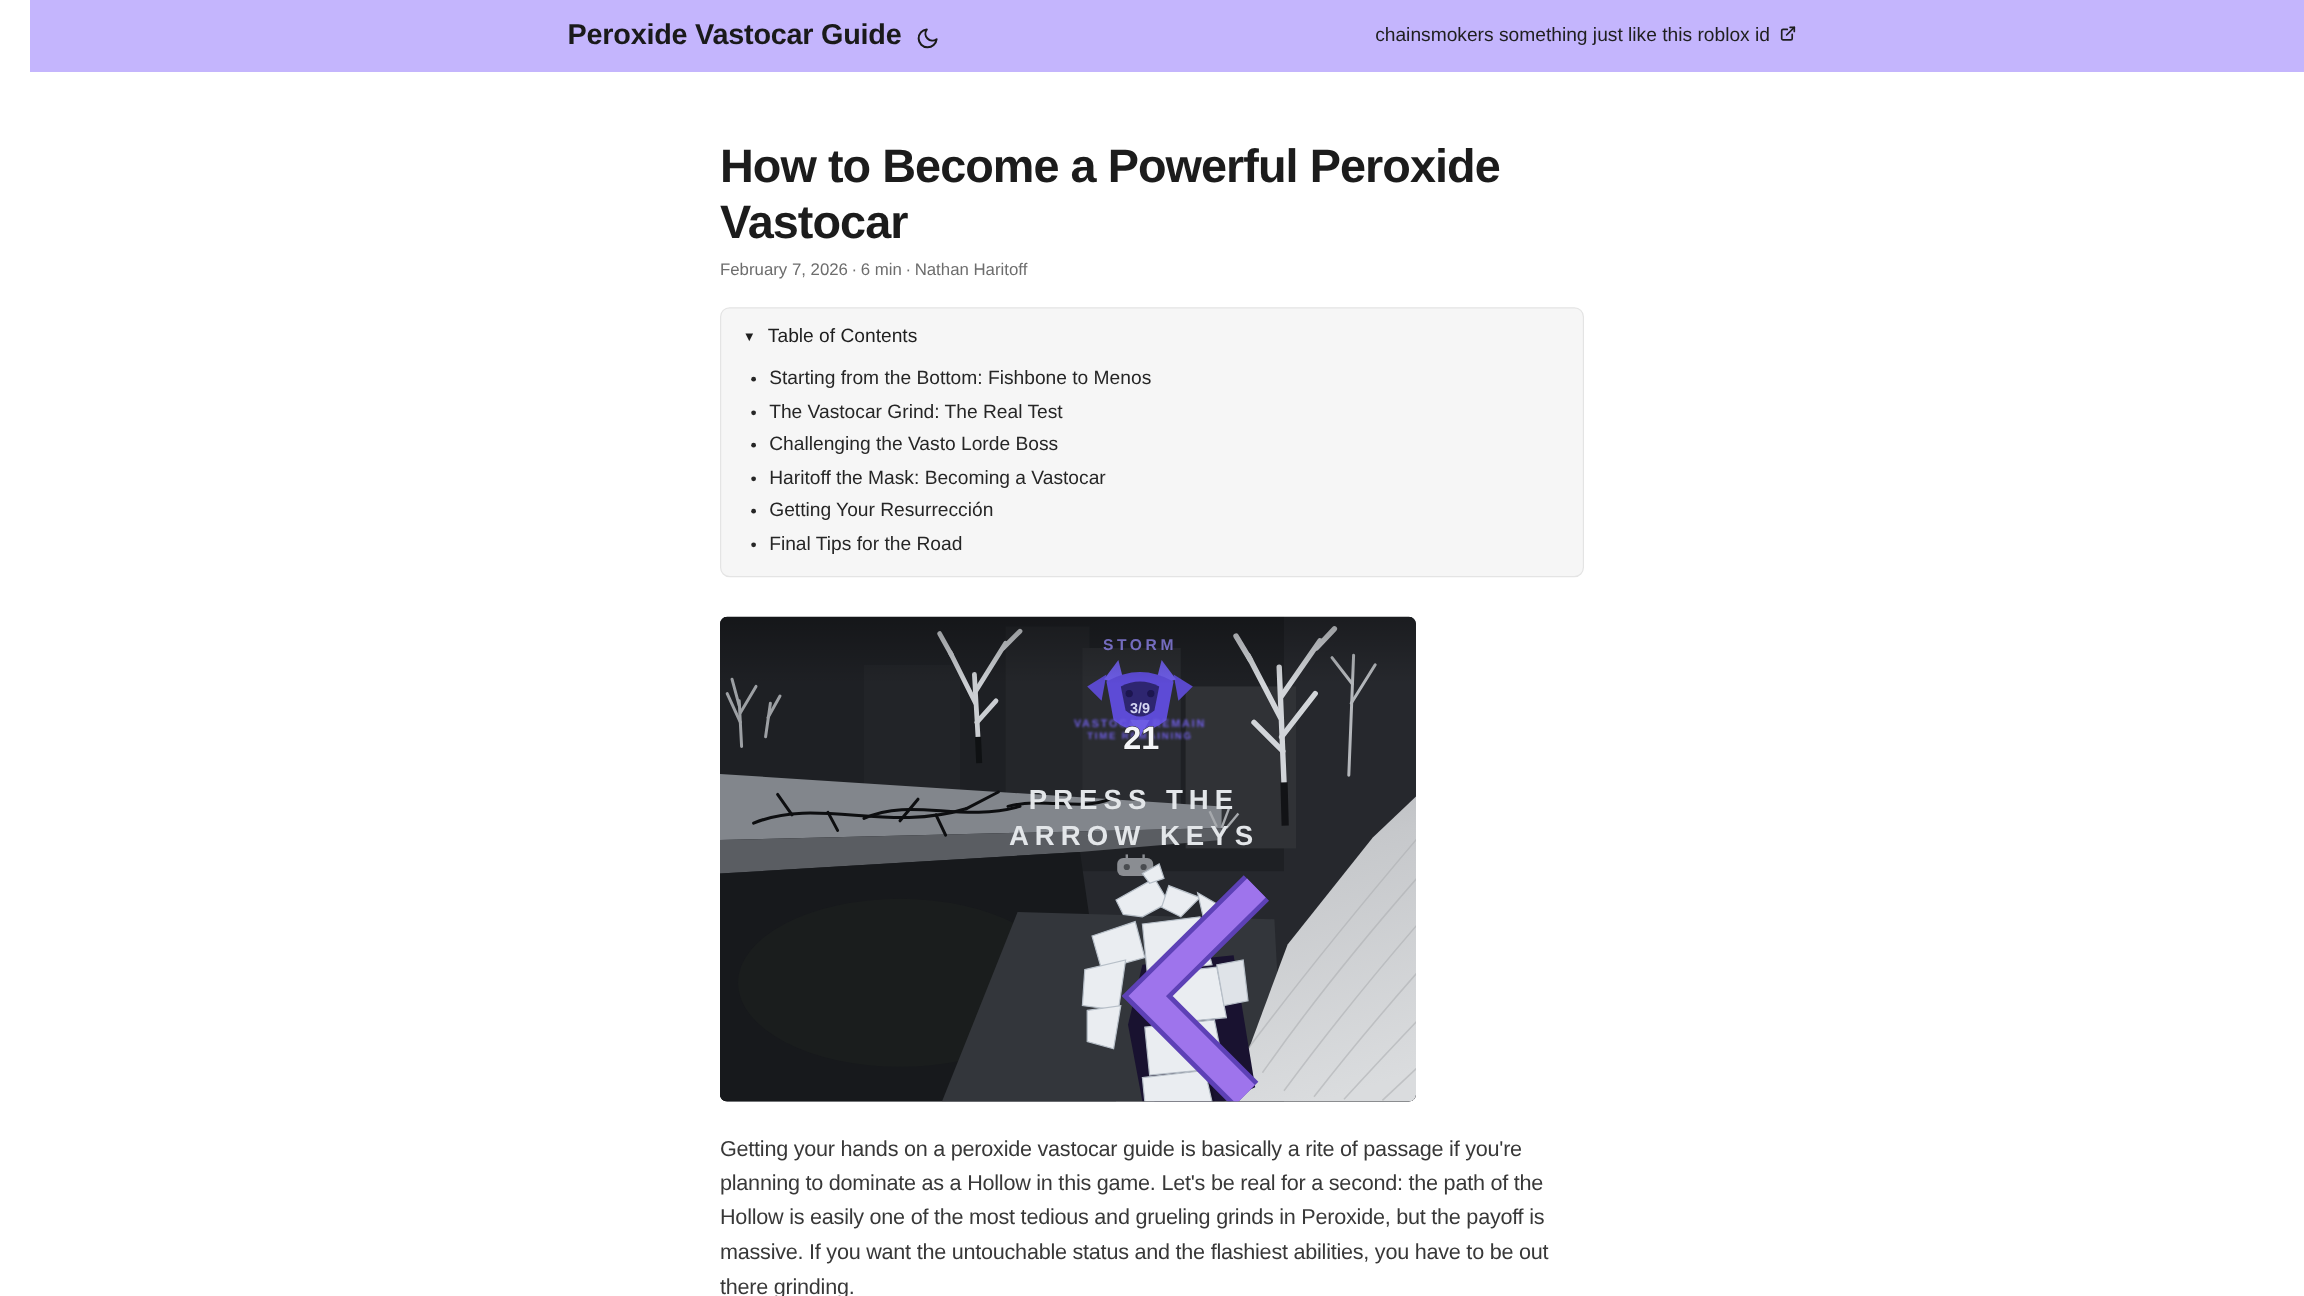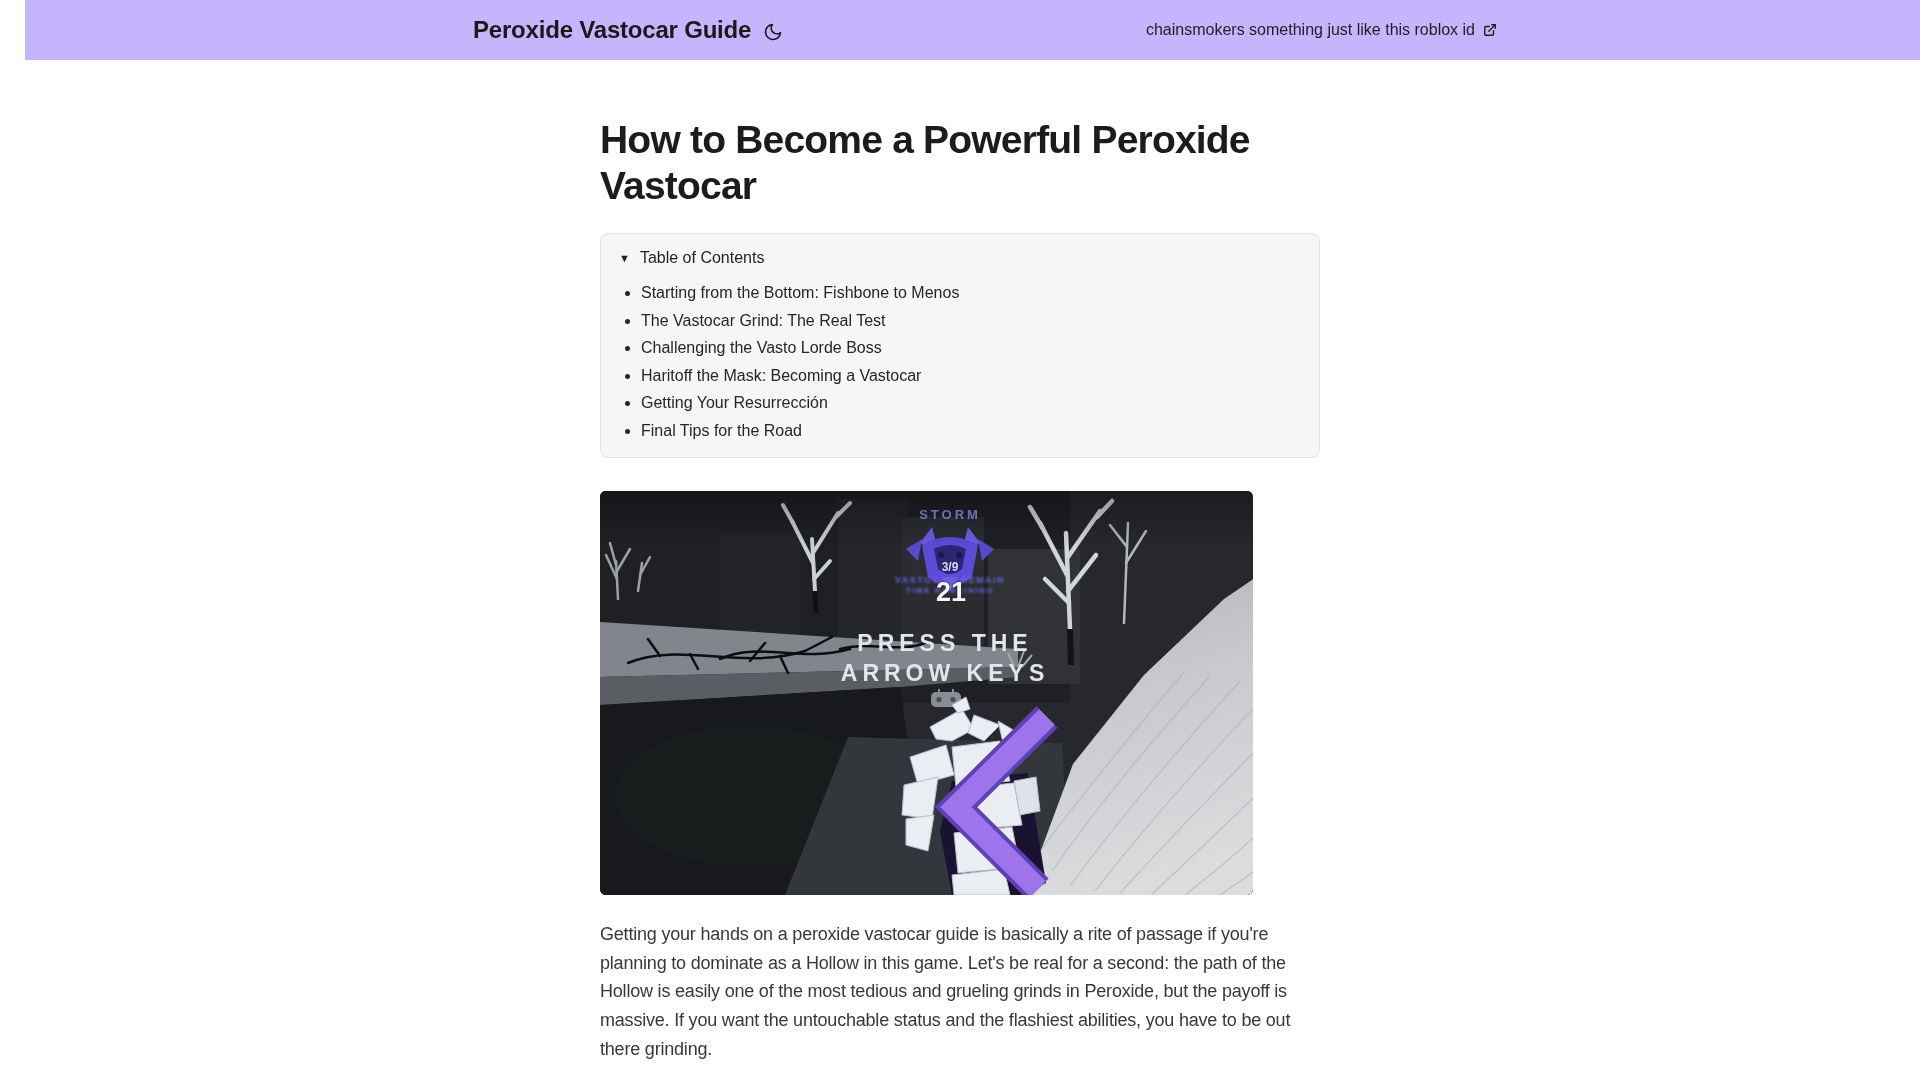--- a/index.html
+++ b/index.html
@@ -21,21 +21,21 @@
     padding: 0 24px;
   }
   .logo-wrap { display: flex; align-items: center; gap: 12px; }
   .site-title {
     font-size: 24px; font-weight: 700; color: #1a1a1a; letter-spacing: -0.2px;
   }
   .theme-toggle {
     background: none; border: none; padding: 0; margin-top: 3px;
     cursor: pointer; color: #1a1a1a; display: inline-flex;
   }
-  .nav-menu { display: flex; align-items: center; gap: 6px; font-size: 16px; color: #1f1f1f; }
+  .nav-menu { display: flex; gap: 6px; font-size: 16px; color: #1f1f1f; }
   .ext-icon { margin-left: 2px; color: #1f1f1f; }
 
   
   main { width: 720px; margin: 0 auto; padding-top: 52px; }
 
   .breadcrumb { font-size: 14.5px; color: #2a2a2a; line-height: 18px; }
   .breadcrumb .sep { color: #8a8a8a; margin: 0 4px; }
 
   h1.post-title {
     margin: 5px 0 0 0;
@@ -64,21 +64,21 @@
   .toc-marker { font-size: 11px; color: #1f1f1f; }
   .toc ul {
     margin: 10px 0 4px 0; padding-left: 26px;
     list-style: disc; font-size: 16px; color: #262626;
   }
   .toc ul ul { list-style: circle; margin: 5.5px 0 0 0; padding-left: 23px; }
   .toc li { margin: 5.5px 0; line-height: 22px; }
 
   
   figure.hero {
-    margin: 33px 0 0 0; width: 653px; height: 404px;
+    margin: 33px 0 0 0; width: 580px; height: 404px;
     border-radius: 6px; overflow: hidden; background: #26282d;
   }
   figure.hero svg { display: block; }
 
   
   .post-content p {
     margin: 25px 0 0 0;
     font-size: 18px; line-height: 28.6px; letter-spacing: -0.2px;
     color: #383838;
   }
@@ -110,20 +110,23 @@
         </svg>
       </span>
     </div>
   </nav>
 </header>
 
 <main>
 
   <h1 class="post-title">How to Become a Powerful Peroxide Vastocar</h1>
 
+  <div class="post-meta">
+    <span>February 7, 2026</span><span class="dot">·</span><span>6 min</span><span class="dot">·</span><span>Nathan Haritoff</span>
+  </div>
 
   <details class="toc" open="">
     <summary>
       <span class="toc-marker">▼</span>
       <span>Table of Contents</span>
     </summary>
     <ul>
         <li><a href="#">Starting from the Bottom: Fishbone to Menos</a></li>
         <li><a href="#">The Vastocar Grind: The Real Test</a></li>
         <li><a href="#">Challenging the Vasto Lorde Boss</a></li>

